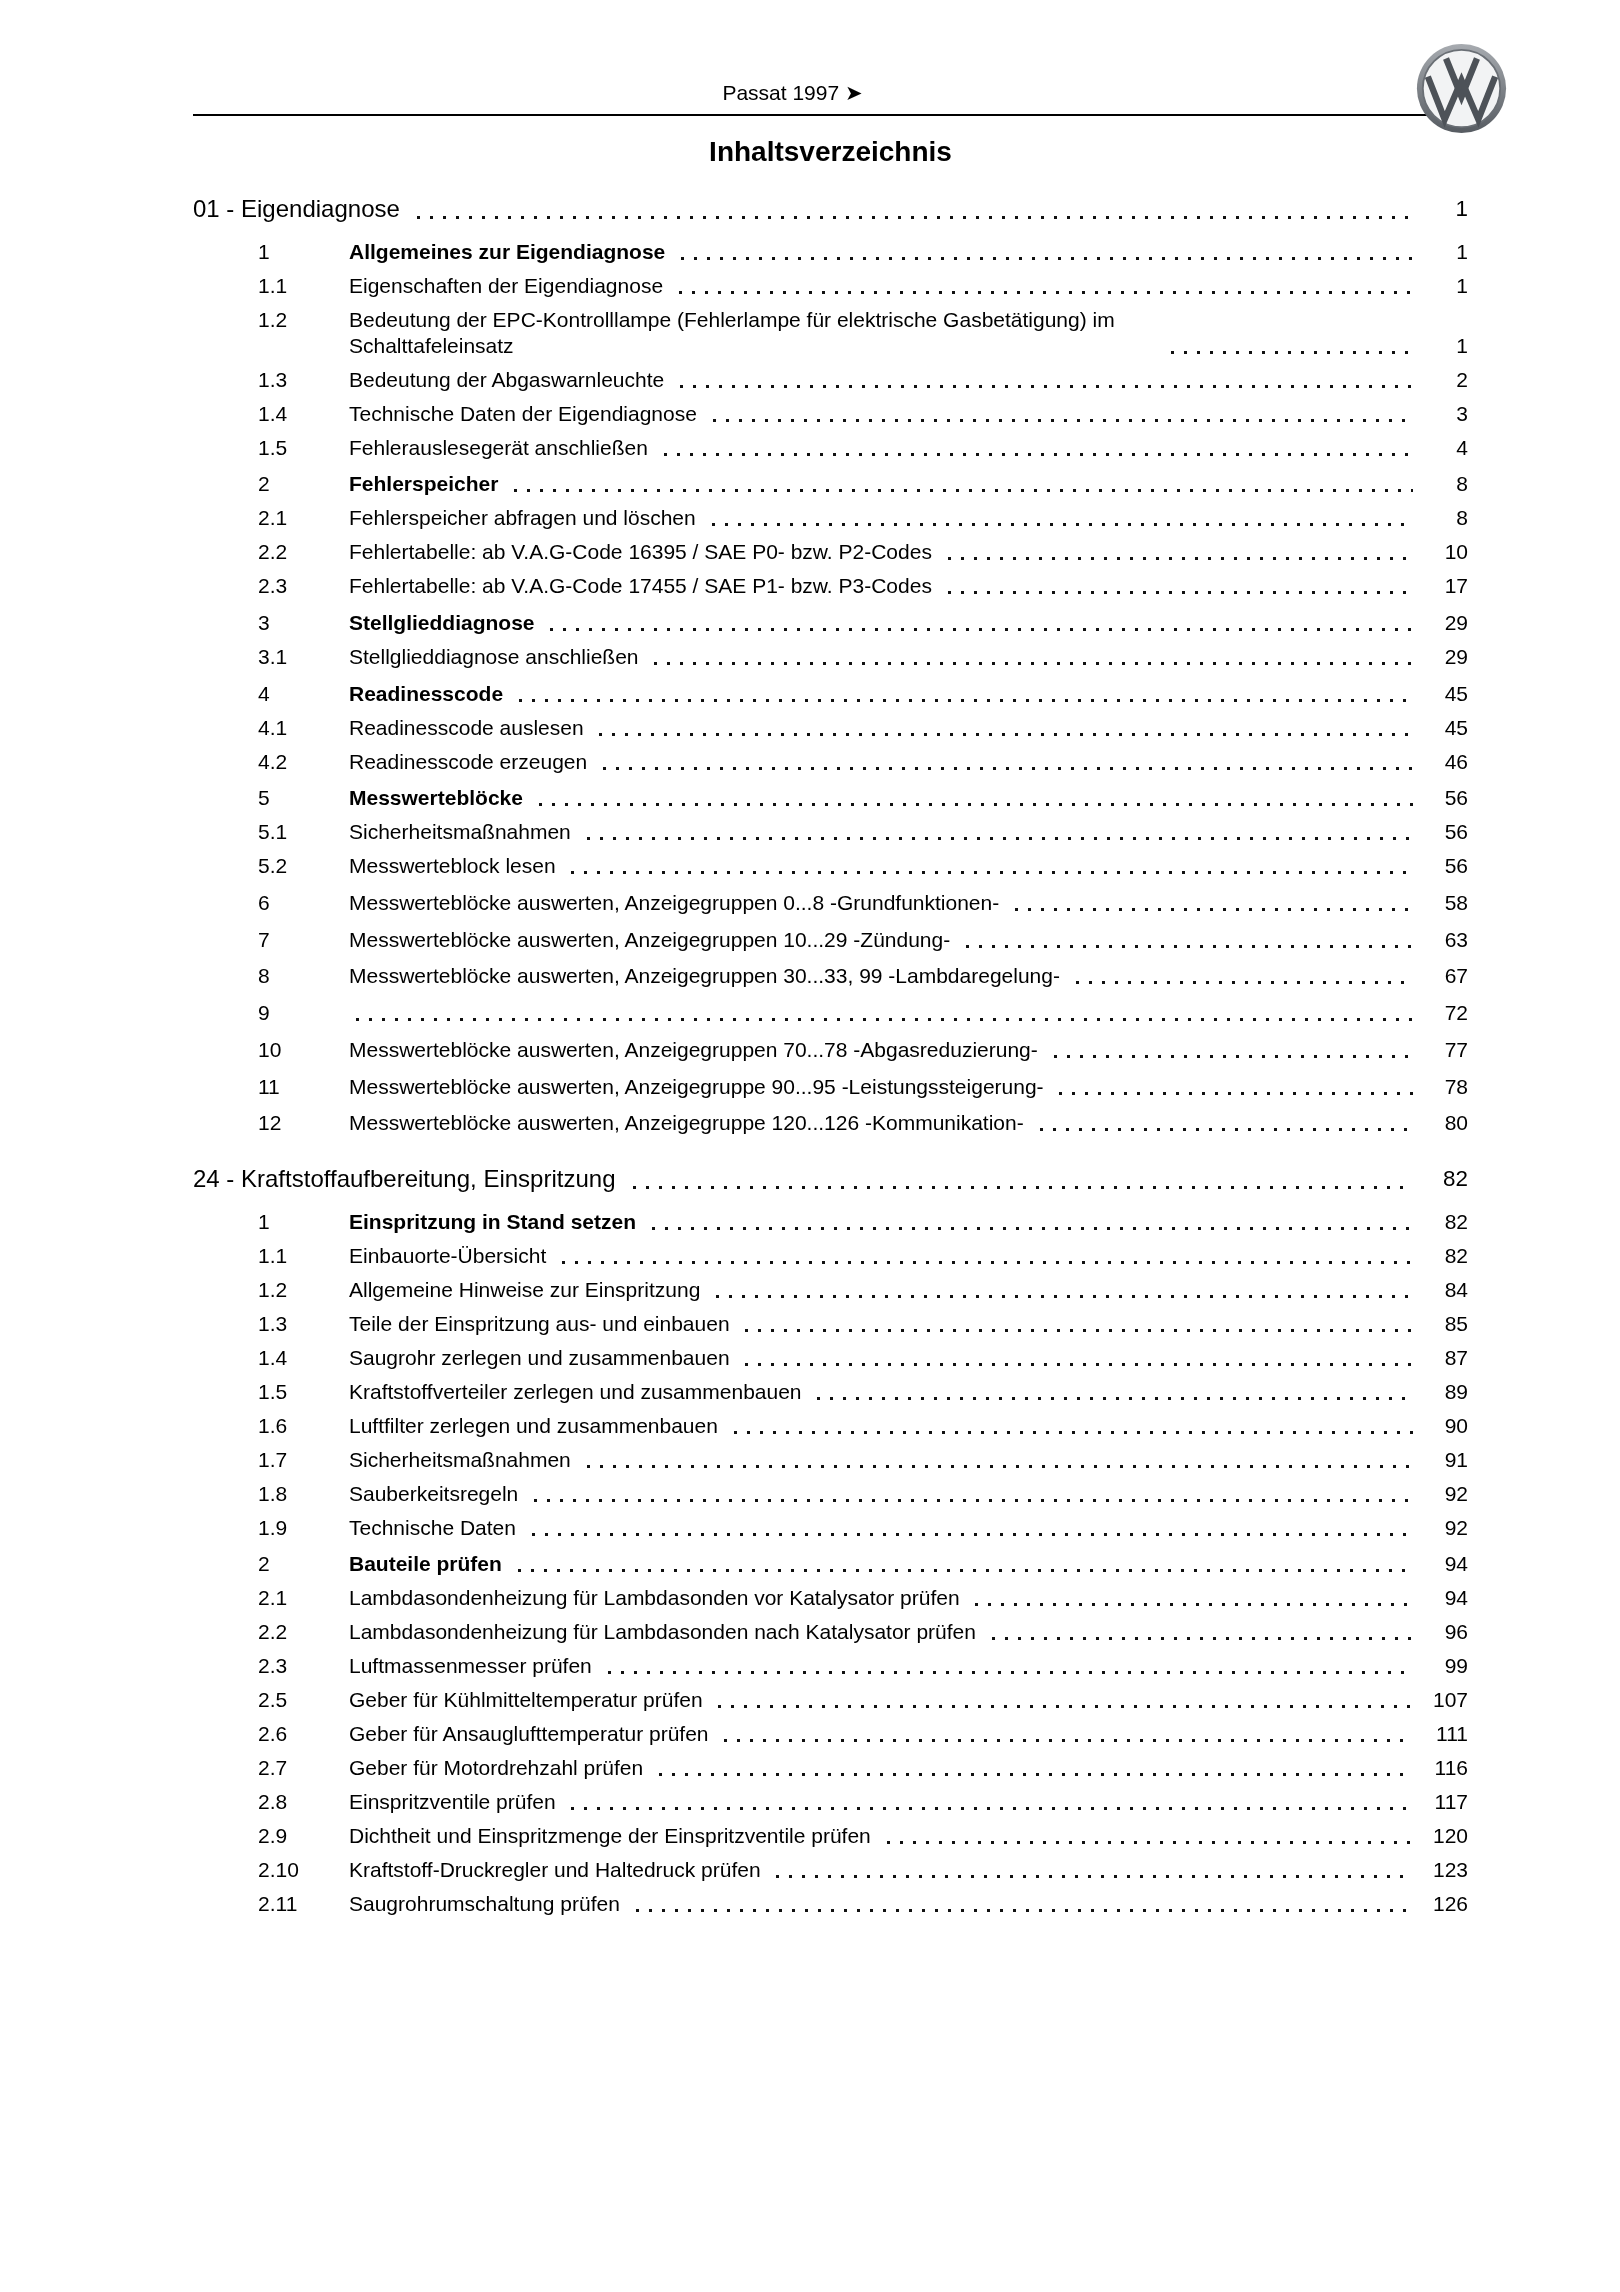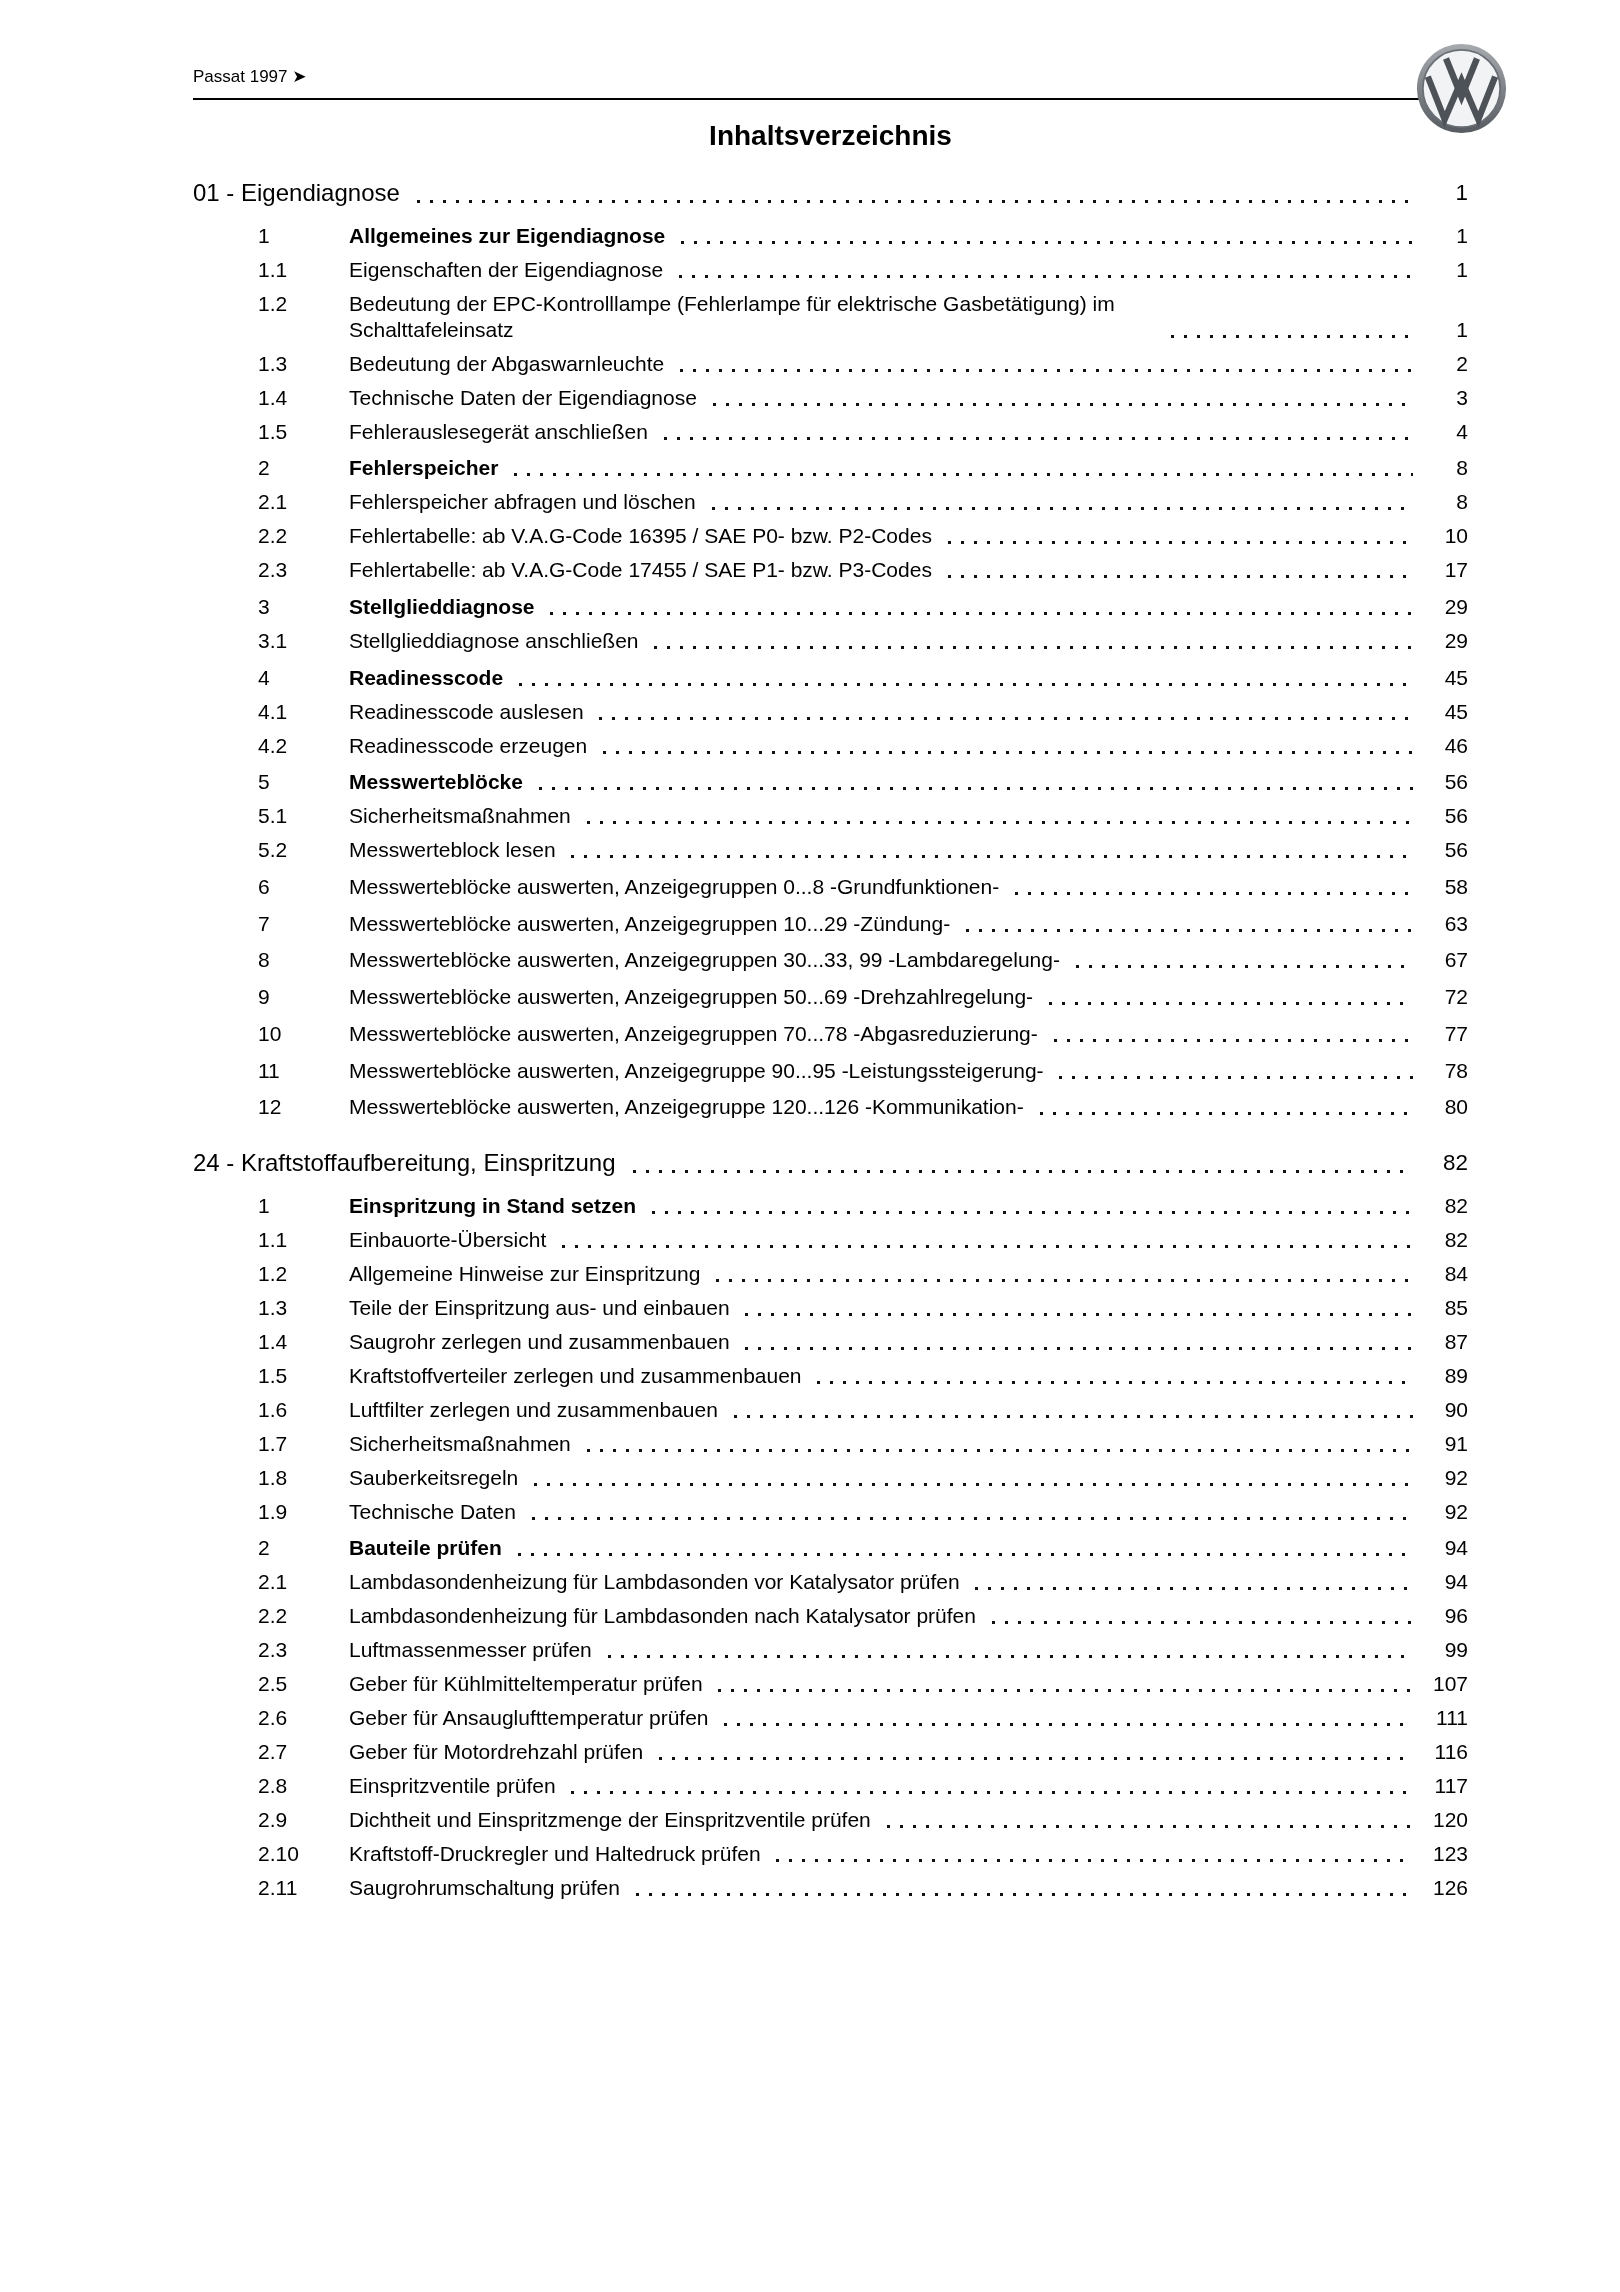--- a/index.html
+++ b/index.html
@@ -19,24 +19,25 @@
     flex-direction: column;
     background: #fff;
   }
 
   
   .header {
     border-bottom: 2.7px solid #000;
     padding-bottom: 7.2px;
   }
   .header-text {
-    text-align: left;
+    text-align: center;
     padding-right: 76px;
-    font-size: 17px;
+    font-size: 21px;
     line-height: 28px;
+    margin-top: 16px;
   }
   .header-model { font-weight: normal; }
   .logo {
     position: absolute;
     top: 43px;
     right: 113px;
     width: 91px;
     height: 91px;
   }
 
@@ -283,21 +284,20 @@
 
   <div class="row group-start">
     <span class="num">8</span>
     <span class="title">Messwerteblöcke auswerten, Anzeigegruppen 30...33, 99 -Lambdaregelung-</span>
     <span class="dots"></span>
     <span class="pg">67</span>
   </div>
 
   <div class="row group-start">
     <span class="num">9</span>
-    <span class="title">Messwerteblöcke auswerten, Anzeigegruppen 50...69 -Drehzahlregelung-</span>
     <span class="dots"></span>
     <span class="pg">72</span>
   </div>
 
   <div class="row group-start">
     <span class="num">10</span>
     <span class="title">Messwerteblöcke auswerten, Anzeigegruppen 70...78 -Abgasreduzierung-</span>
     <span class="dots"></span>
     <span class="pg">77</span>
   </div>

